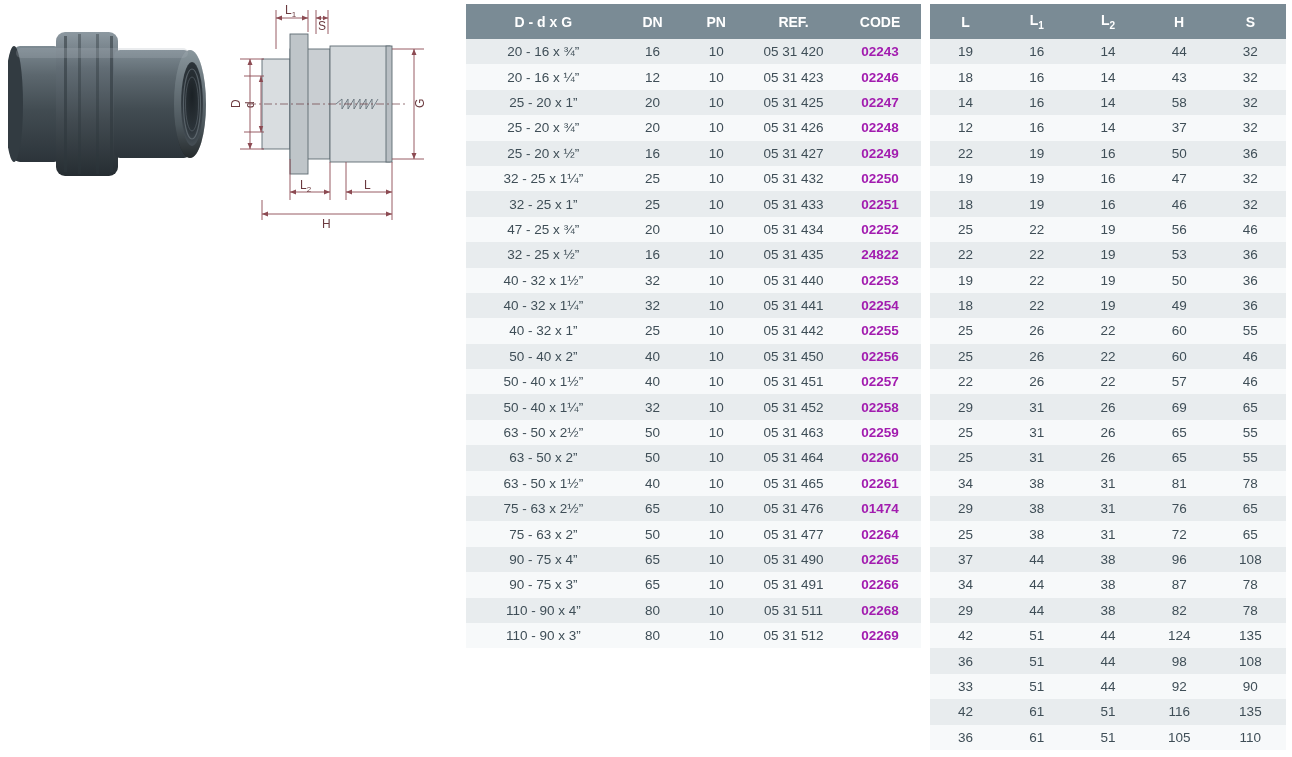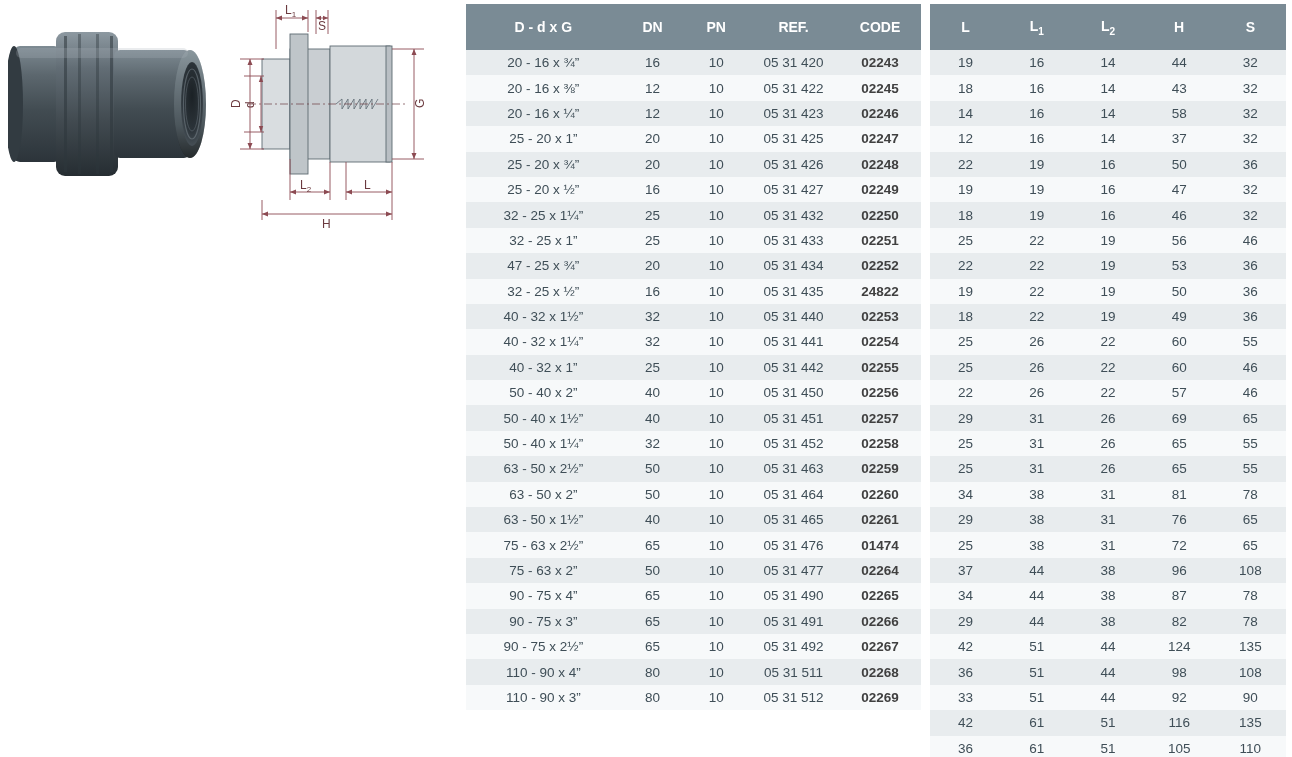--- a/index.html
+++ b/index.html
@@ -54,35 +54,35 @@
   table {
     border-collapse: collapse;
     width: 100%;
     font-size: 13.5px;
   }
   thead th {
     background: #7a8b95;
     color: #ffffff;
     font-weight: bold;
     font-size: 14px;
-    height: 46px;
+    height: 35px;
     padding: 0 6px;
     text-align: center;
     white-space: nowrap;
   }
   tbody td {
     height: 25.4px;
     padding: 0 6px;
     text-align: center;
     white-space: nowrap;
     color: #3f4e57;
   }
   tbody tr:nth-child(odd) td { background: #e8ecee; }
   tbody tr:nth-child(even) td { background: #f7f9fa; }
-  td.code-cell { font-weight: bold; color: #404040; }
+  td.code-cell { font-weight: bold; color: #a21caf; }
   td.first-col { font-weight: normal; }
 
   
   #main-table col.c1 { width: 34%; }
   #main-table col.c2 { width: 14%; }
   #main-table col.c3 { width: 14%; }
   #main-table col.c4 { width: 20%; }
   #main-table col.c5 { width: 18%; }
 
   #dims-table col { width: 20%; }
@@ -258,27 +258,20 @@
       </thead>
       <tbody id="main-tbody">
           <tr>
             <td class="first-col">20 - 16 x ¾”</td>
             <td>16</td>
             <td>10</td>
             <td>05 31 420</td>
             <td class="code-cell">02243</td>
           </tr>
           <tr>
-            <td class="first-col">20 - 16 x ⅜”</td>
-            <td>12</td>
-            <td>10</td>
-            <td>05 31 422</td>
-            <td class="code-cell">02245</td>
-          </tr>
-          <tr>
             <td class="first-col">20 - 16 x ¼”</td>
             <td>12</td>
             <td>10</td>
             <td>05 31 423</td>
             <td class="code-cell">02246</td>
           </tr>
           <tr>
             <td class="first-col">25 - 20 x 1”</td>
             <td>20</td>
             <td>10</td>
@@ -410,27 +403,20 @@
             <td>10</td>
             <td>05 31 490</td>
             <td class="code-cell">02265</td>
           </tr>
           <tr>
             <td class="first-col">90 - 75 x 3”</td>
             <td>65</td>
             <td>10</td>
             <td>05 31 491</td>
             <td class="code-cell">02266</td>
-          </tr>
-          <tr>
-            <td class="first-col">90 - 75 x 2½”</td>
-            <td>65</td>
-            <td>10</td>
-            <td>05 31 492</td>
-            <td class="code-cell">02267</td>
           </tr>
           <tr>
             <td class="first-col">110 - 90 x 4”</td>
             <td>80</td>
             <td>10</td>
             <td>05 31 511</td>
             <td class="code-cell">02268</td>
           </tr>
           <tr>
             <td class="first-col">110 - 90 x 3”</td>

